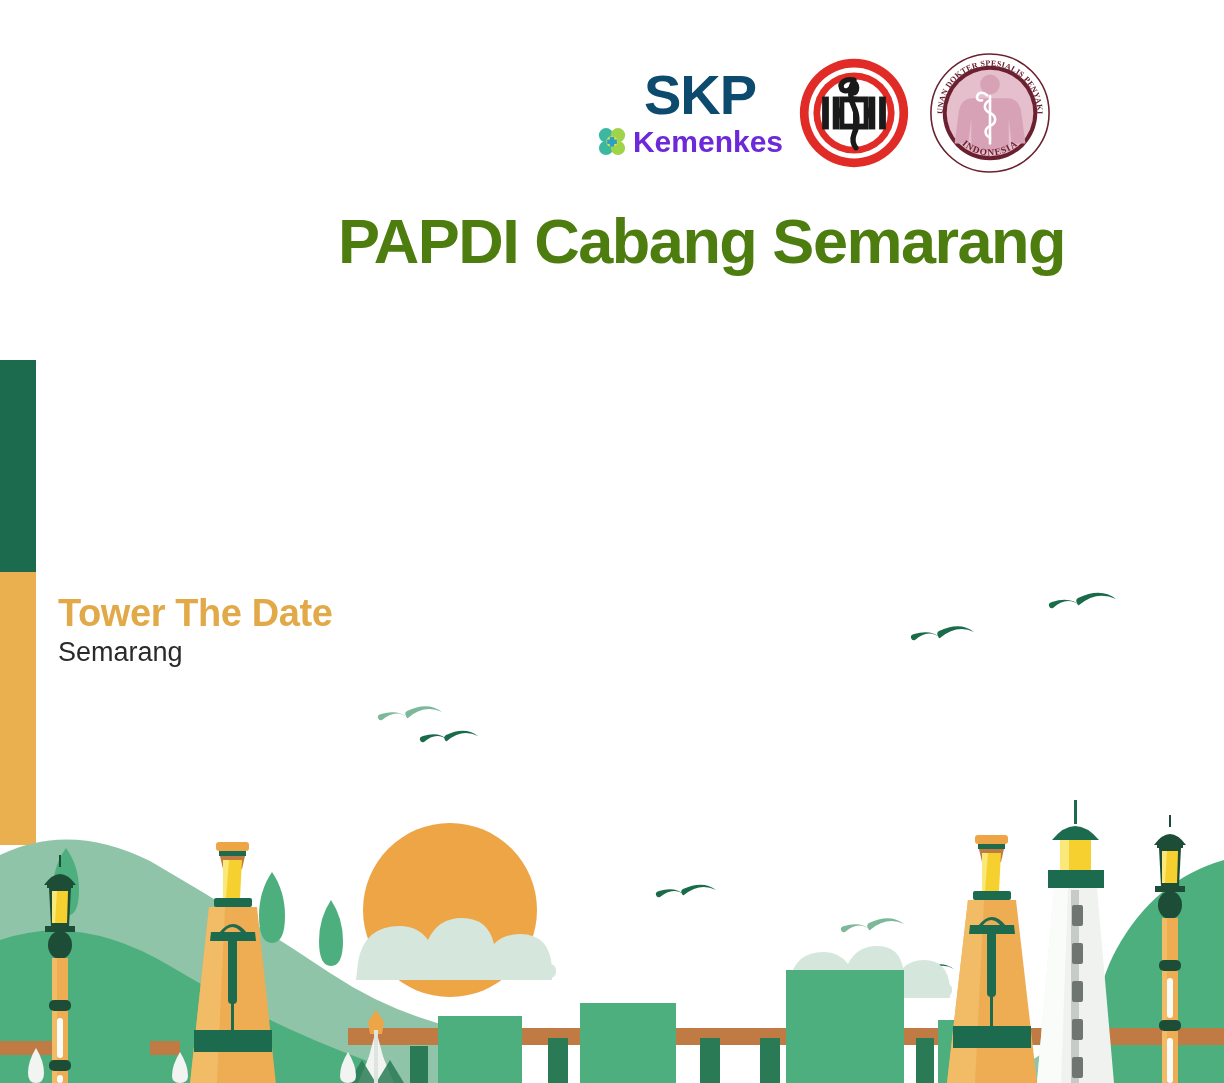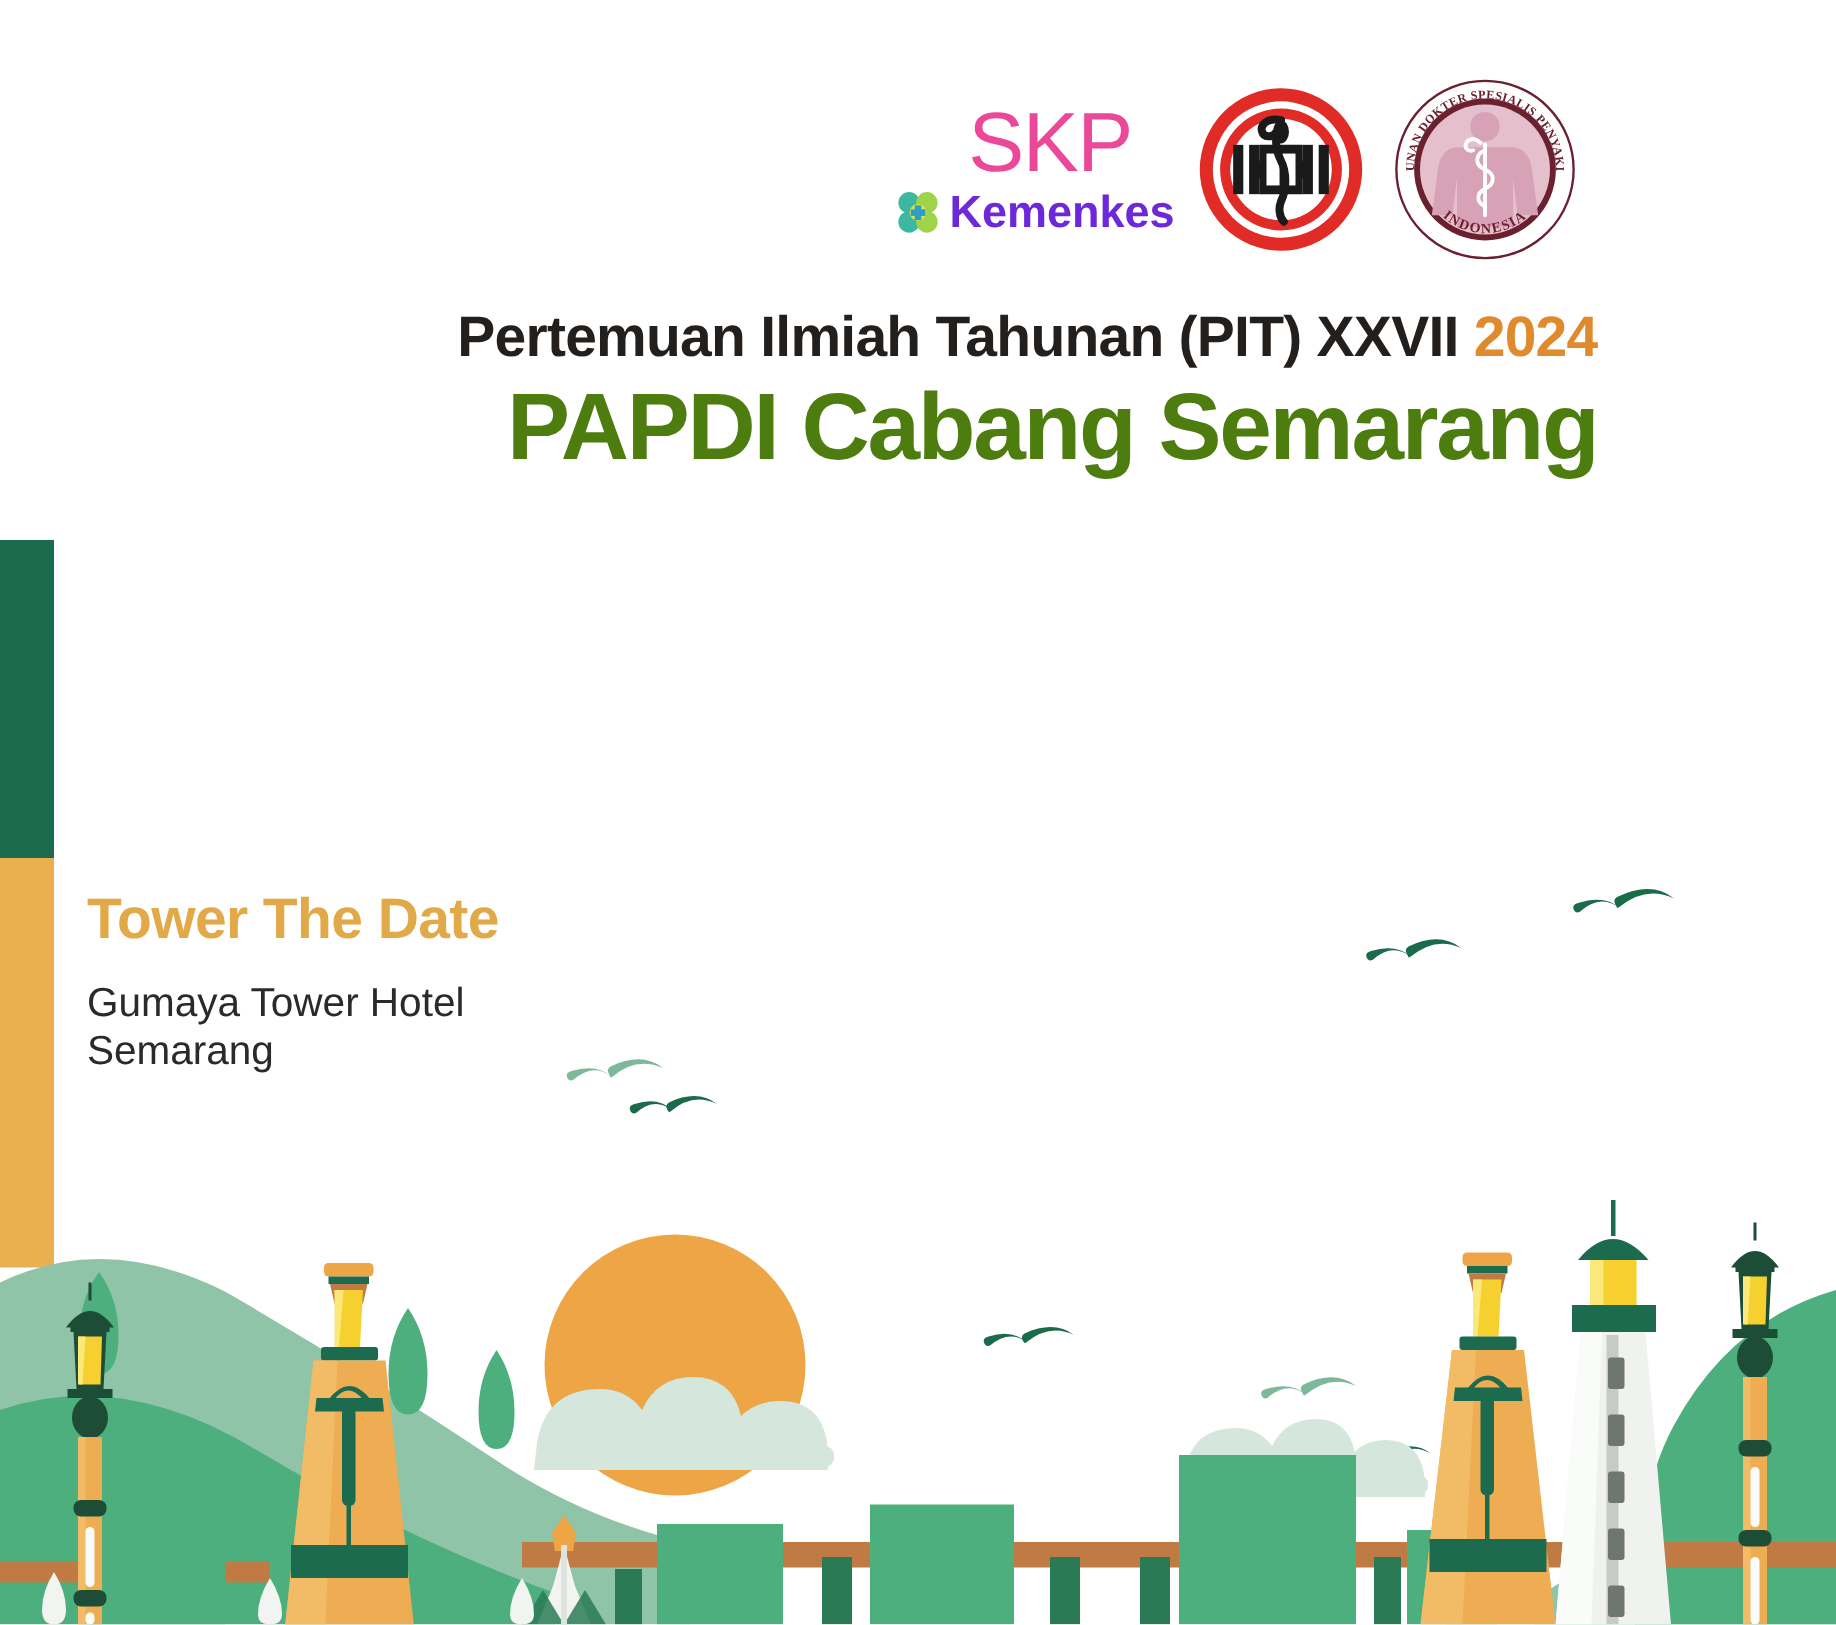--- a/index.html
+++ b/index.html
@@ -11,21 +11,21 @@
   }
   #poster {
     position:relative; width:1224px; height:1083px;
     background:#ffffff; overflow:hidden;
   }
 
   
   .logo-row { position:absolute; top:40px; left:596px; width:480px; height:145px; display:flex; align-items:center; gap:14px; }
 
   .logo-skp { width:186px; height:120px; display:flex; flex-direction:column; align-items:center; justify-content:center; }
-  .skp-word { font-size:56px; font-weight:normal; color:#ec4899; letter-spacing:-1px; line-height:1;margin-left:22px; }
+  .skp-word { font-size:56px; font-weight:bold; color:#0c4a6e; letter-spacing:-1px; line-height:1;margin-left:22px; }
   .skp-bottom { display:flex; align-items:center; gap:4px; margin-top:2px; }
   .kemenkes-word { font-size:30px; font-weight:bold; color:#6d28d9; line-height:1; }
 
   .logo-idi { width:116px; height:116px; position:relative; }
   .logo-papdi { width:128px; height:128px; position:relative; }
 
   
   .title-block { position:absolute; top:204px; left:0; width:1065px; text-align:right; }
   .title-line1 { font-size:38px; font-weight:bold; color:#231f1c; letter-spacing:-0.5px; line-height:1.15; white-space:nowrap; }
   .title-year { color:#e08a2e; }
@@ -123,31 +123,29 @@
           <textPath href="#arcTop" startOffset="50%" text-anchor="middle">PERHIMPUNAN DOKTER SPESIALIS PENYAKIT DALAM</textPath>
         </text>
         <text font-family="'Liberation Serif', serif" font-size="9.5" font-weight="bold" fill="#6b2030" letter-spacing="1">
           <textPath href="#arcBot" startOffset="50%" text-anchor="middle">INDONESIA</textPath>
         </text>
       </svg>
     </div>
   </div>
 
   <div class="title-block">
-    <div class="title-line1"><span>Pertemuan Ilmiah Tahunan (PIT) XXVII </span><span class="title-year">2024</span></div>
     <div class="title-line2">PAPDI Cabang Semarang</div>
   </div>
 
 
   <div class="bar-green"></div>
   <div class="bar-gold"></div>
 
   <div class="stdate-block">
     <div class="stdate-head">Tower The Date</div>
-    <div class="stdate-venue">Gumaya Tower Hotel</div>
     <div class="stdate-venue" style="margin-top:0">Semarang</div>
   </div>
 
   <svg class="art-stripes" viewBox="0 0 146 441">
     <defs>
       <clipPath id="stripeClip">
         <g>
           <rect y="0" x="0" width="146" height="8"></rect>
             <rect y="16" x="0" width="146" height="8"></rect>
           <rect y="32" x="0" width="146" height="8"></rect>

